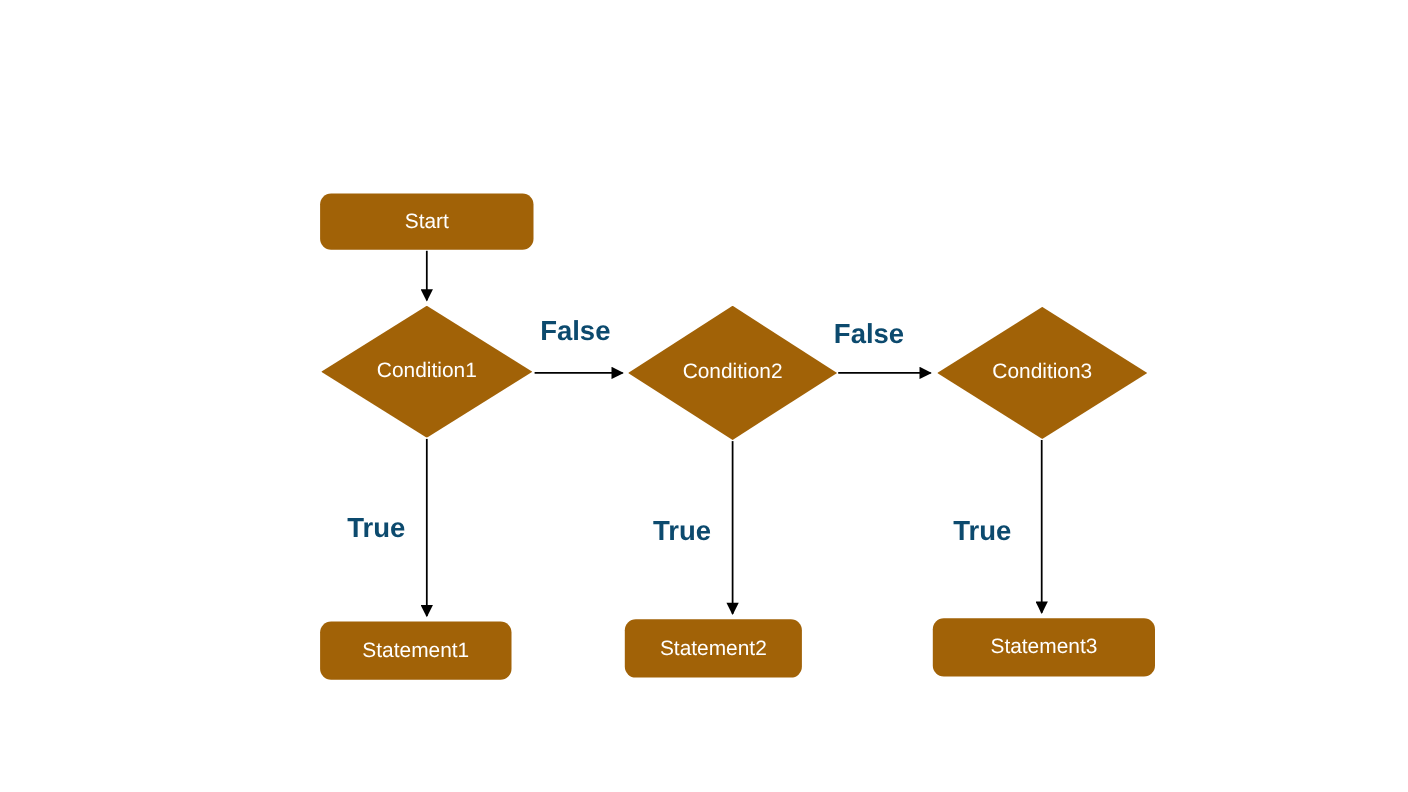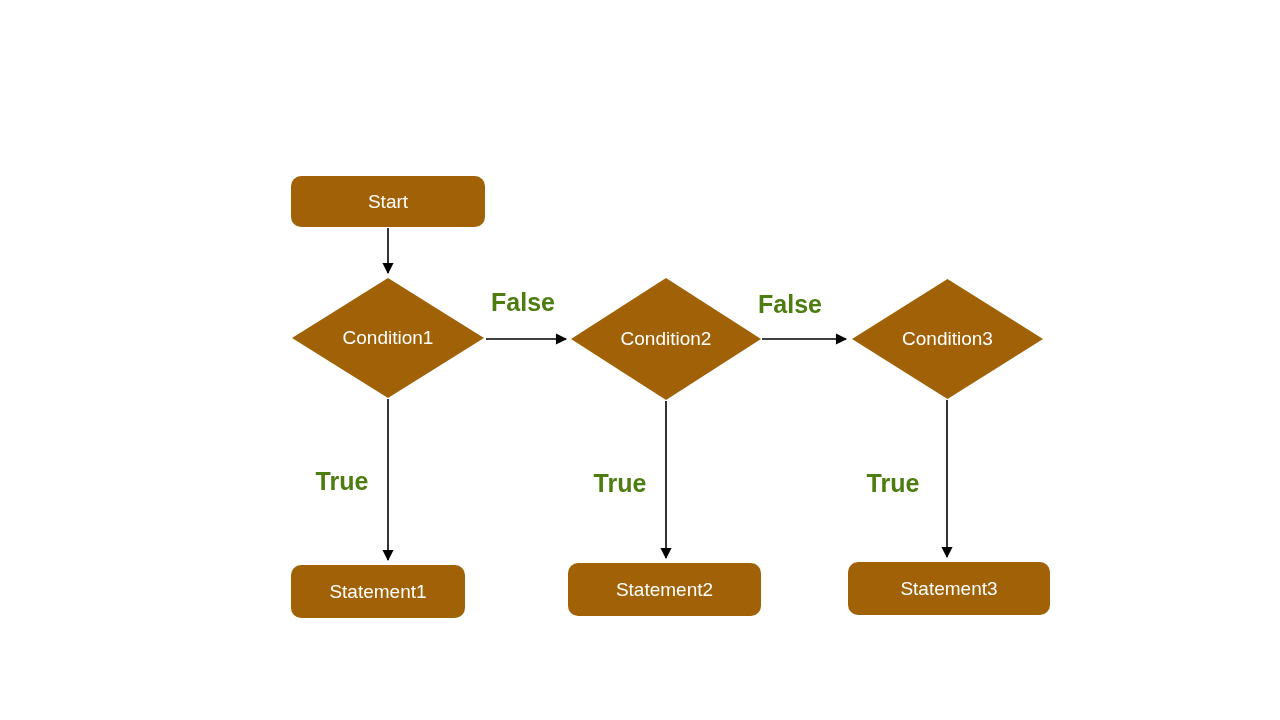--- a/index.html
+++ b/index.html
@@ -35,32 +35,32 @@
   }
   .rounded-rect {
     border-radius: 10px;
   }
   .diamond {
     clip-path: polygon(50% 0%, 100% 50%, 50% 100%, 0% 50%);
   }
   .edge-label {
     position: absolute;
     transform: translate(-50%, -50%);
-    color: #4d7c0f;
+    color: #0c4a6e;
     font-size: 25px;
     font-weight: bold;
     white-space: nowrap;
   }
   
   #node-start      { left: 291px; top: 176px; width: 194px; height: 51px; }
   #node-condition1 { left: 292px; top: 278px; width: 192px; height: 120px; }
   #node-condition2 { left: 571px; top: 278px; width: 190px; height: 122px; }
   #node-condition3 { left: 852px; top: 279px; width: 191px; height: 120px; }
   #node-statement1 { left: 291px; top: 565px; width: 174px; height: 53px; }
-  #node-statement2 { left: 568px; top: 563px; width: 193px; height: 53px; }
+  #node-statement2 { left: 568px; top: 563px; width: 161px; height: 53px; }
   #node-statement3 { left: 848px; top: 562px; width: 202px; height: 53px; }
   
   #label-false-1 { left: 523px; top: 302px; }
   #label-false-2 { left: 790px; top: 304px; }
   #label-true-1  { left: 342px; top: 481px; }
   #label-true-2  { left: 620px; top: 483px; }
   #label-true-3  { left: 893px; top: 483px; }
 </style>
 </head>
 <body>

